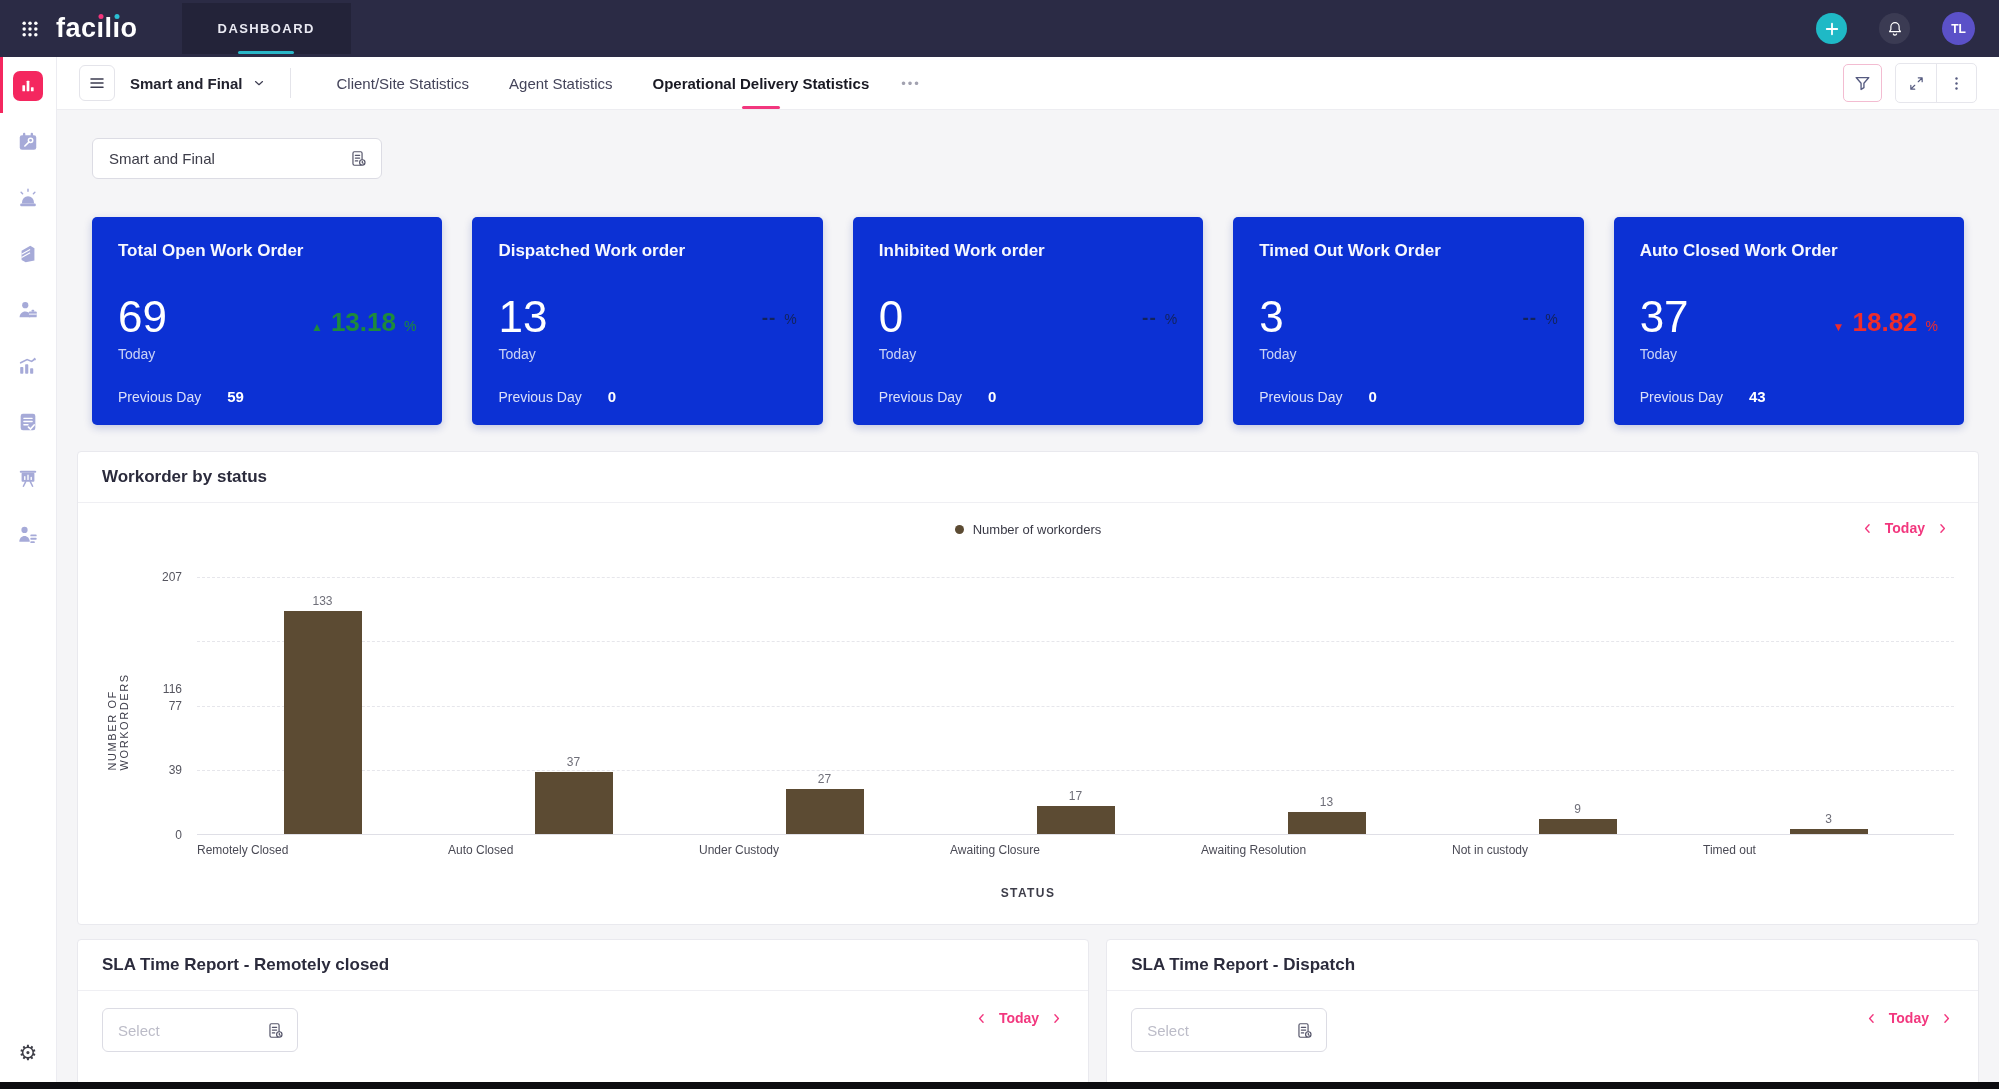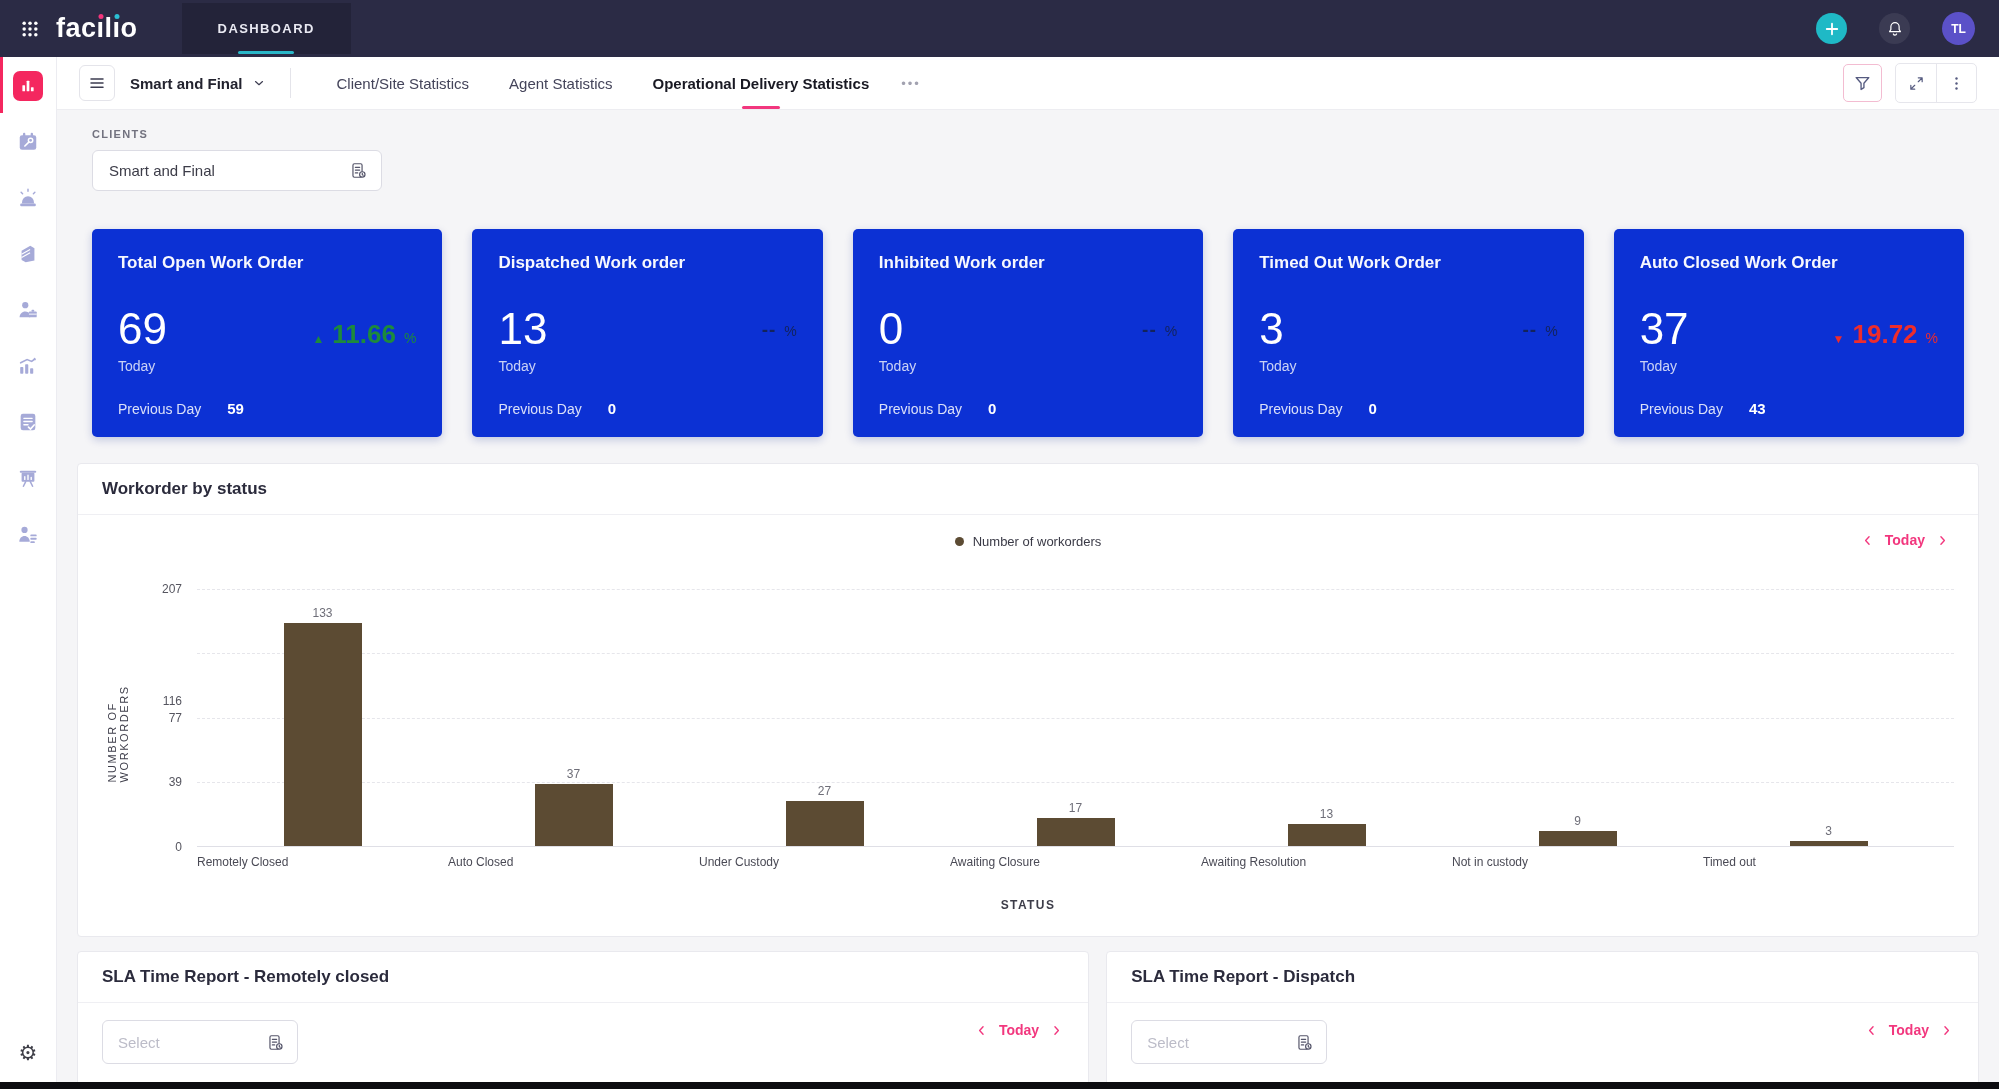--- a/index.html
+++ b/index.html
@@ -311,21 +311,20 @@
                   <circle cx="12" cy="12" r="1.7"></circle>
                   <circle cx="12" cy="19" r="1.7"></circle>
                 </svg>
               </span>
             </button>
         </div>
       </div>
     </div>
 
     <section class="clients">
-      <div class="clients-label">CLIENTS</div>
       <div class="select-box">
         <span>Smart and Final</span>
         <span class="side-icon" id="clients-lookup-icon">
             <svg viewBox="0 0 24 24" width="19" height="19" fill="none" stroke="#55556a" stroke-width="1.5" stroke-linecap="round">
               <rect x="5" y="3.5" width="11.5" height="17" rx="1.8"></rect>
               <path d="M8 8h5.5M8 11.5h5.5M8 15h3"></path>
               <circle cx="16.8" cy="17" r="3.4" fill="#fff"></circle>
               <path d="M16.8 15.6v1.6l1.1.8"></path>
             </svg>
           </span>
@@ -335,21 +334,21 @@
     <section class="kpi-row" id="kpi-row">
         <article class="kpi">
           <div class="kpi-title">Total Open Work Order</div>
           <div class="kpi-mid">
             <div>
               <div class="kpi-value">69</div>
               <div class="kpi-period">Today</div>
             </div>
             <div class="delta up">
               <span class="arrow">▲</span>
-              <span class="dval">11.66</span>
+              <span class="dval">13.18</span>
               <span class="dunit">%</span>
             </div>
           </div>
           <div class="kpi-prev">
             <span>Previous Day</span>
             <b>59</b>
           </div>
         </article>
         <article class="kpi">
           <div class="kpi-title">Dispatched Work order</div>
@@ -404,21 +403,21 @@
         </article>
         <article class="kpi">
           <div class="kpi-title">Auto Closed Work Order</div>
           <div class="kpi-mid">
             <div>
               <div class="kpi-value">37</div>
               <div class="kpi-period">Today</div>
             </div>
             <div class="delta down">
               <span class="arrow">▼</span>
-              <span class="dval">19.72</span>
+              <span class="dval">18.82</span>
               <span class="dunit">%</span>
             </div>
           </div>
           <div class="kpi-prev">
             <span>Previous Day</span>
             <b>43</b>
           </div>
         </article>
       </section>
 

